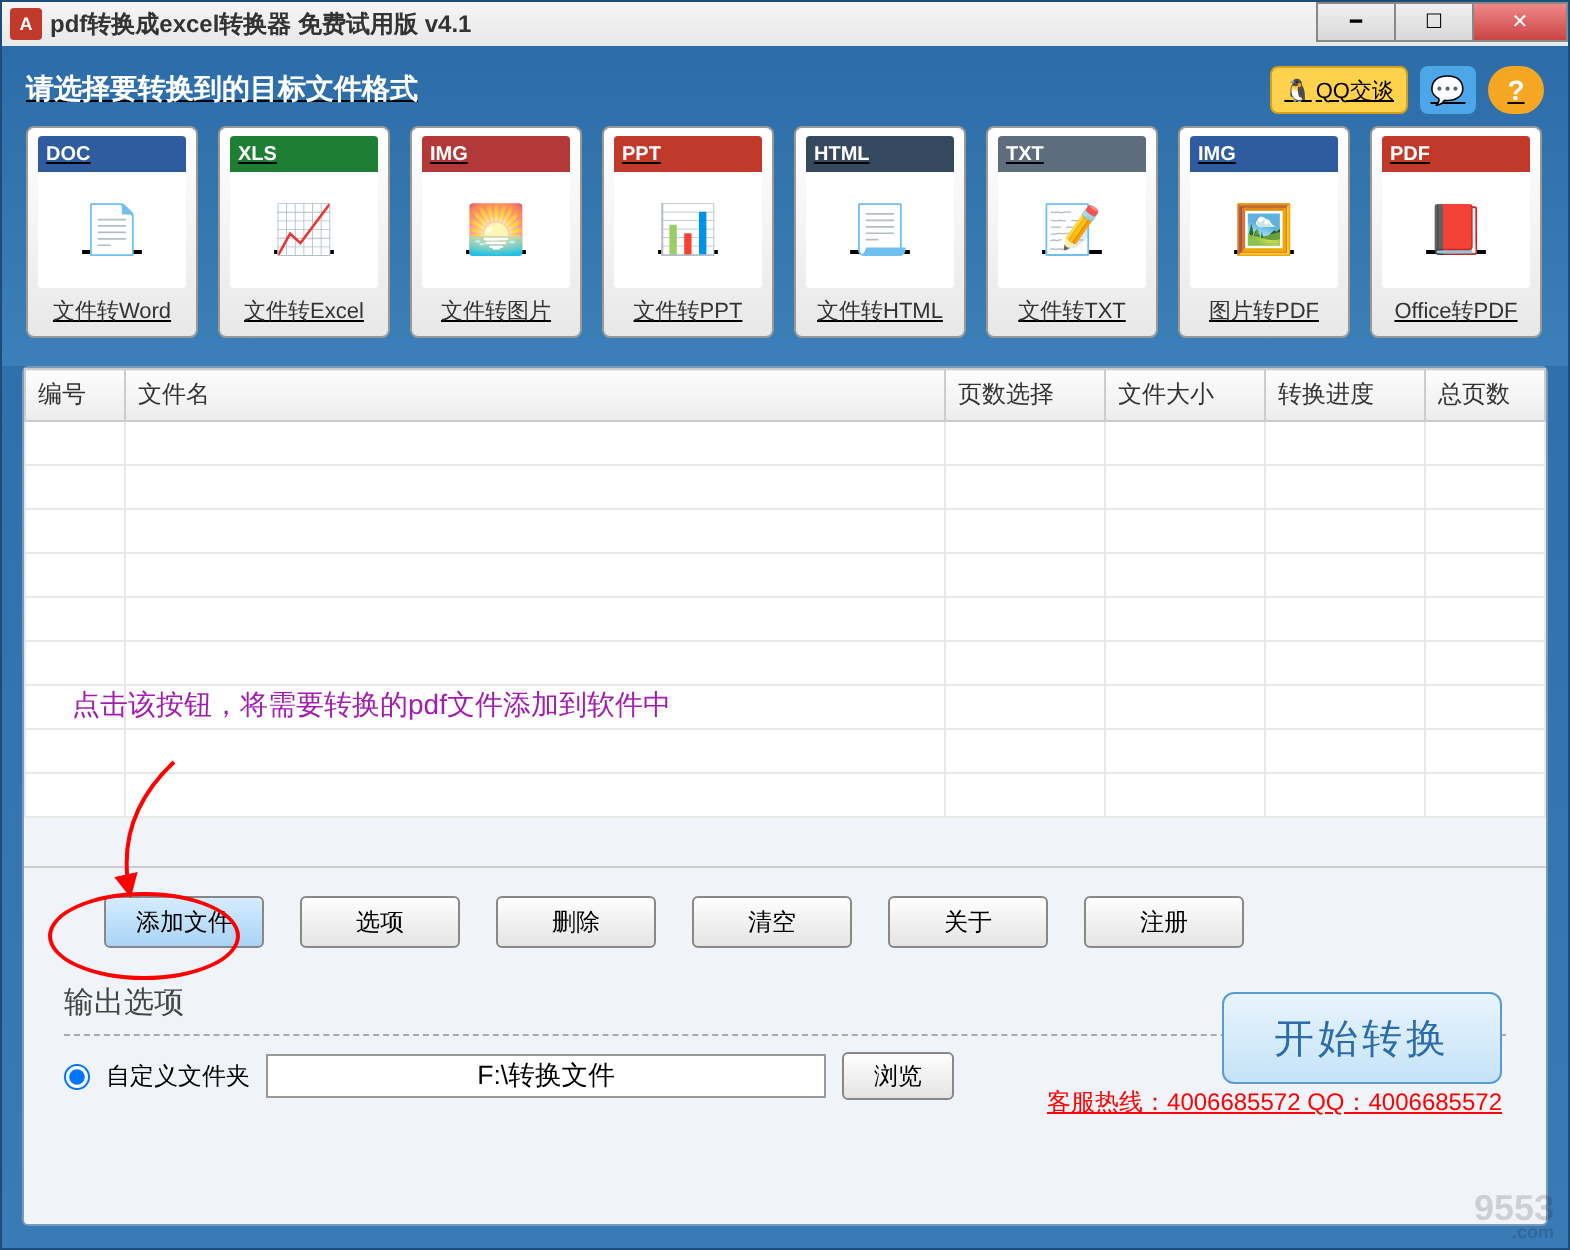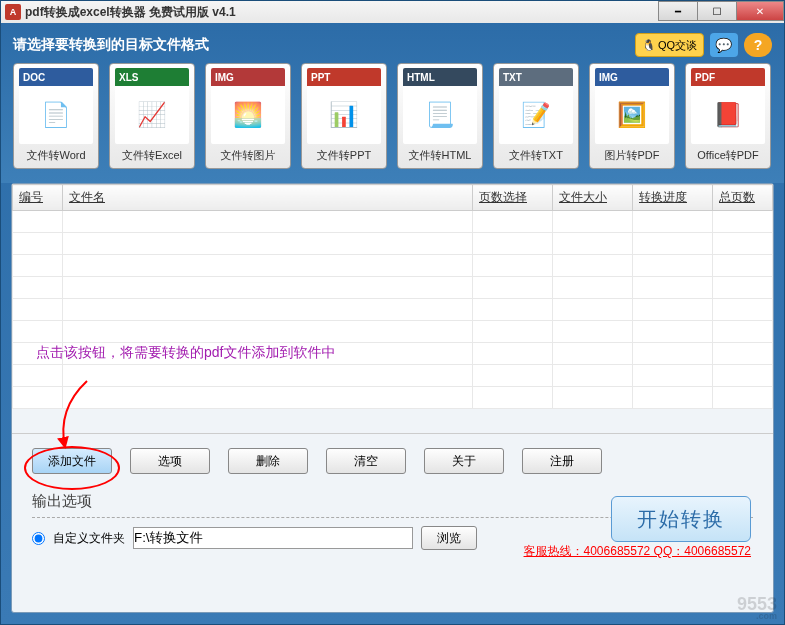--- a/index.html
+++ b/index.html
@@ -9,21 +9,21 @@
 
 .titlebar { height: 22px; background: linear-gradient(to bottom, #f5f5f5, #e8e8e8); display: flex; align-items: center; padding-left: 4px; position: relative; }
 .titlebar-icon { width: 16px; height: 16px; background: #c0392b; border-radius: 2px; margin-right: 4px; display: inline-flex; align-items: center; justify-content: center; color: white; font-size: 9px; font-weight: bold; }
 .titlebar-text { font-size: 12px; color: #333; font-weight: bold; }
 .win-controls { position: absolute; right: 0; top: 0; display: flex; }
 .win-btn { width: 40px; height: 20px; border: 1px solid #888; display: flex; align-items: center; justify-content: center; font-size: 10px; margin-left: -1px; }
 .win-min { background: linear-gradient(to bottom, #f0f0f0, #d8d8d8); }
 .win-max { background: linear-gradient(to bottom, #f0f0f0, #d8d8d8); }
 .win-close { background: linear-gradient(to bottom, #e88, #c44); color: white; width: 48px; }
 
-.header { height: 160px; background: linear-gradient(to bottom, #2c6ca8, #3d7fb8); padding: 8px 12px; }
+.header { height: 160px; background: linear-gradient(to bottom, #2c6ca8, #3d7fb8); padding: 8px 12px; text-decoration: underline; }
 .header-top { display: flex; justify-content: space-between; align-items: center; height: 28px; }
 .header-title { color: white; font-size: 14px; font-weight: bold; }
 .header-icons { display: flex; gap: 6px; }
 .qq-btn { background: #ffd24d; border: 1px solid #d4a017; border-radius: 4px; padding: 2px 6px; font-size: 11px; display: flex; align-items: center; gap: 2px; }
 .chat-btn { width: 28px; height: 24px; background: #4da6e8; border-radius: 4px; display: flex; align-items: center; justify-content: center; color: white; font-size: 14px; }
 .help-btn { width: 28px; height: 24px; background: #f5a623; border-radius: 12px; display: flex; align-items: center; justify-content: center; color: white; font-size: 14px; font-weight: bold; }
 
 .format-grid { display: flex; gap: 10px; margin-top: 4px; align-items: flex-end; }
 .format-item { width: 86px; height: 106px; background: linear-gradient(to bottom, #fff, #e8e8e8); border: 1px solid #999; border-radius: 4px; display: flex; flex-direction: column; align-items: center; padding: 4px; cursor: pointer; }
 .format-icon { width: 74px; height: 76px; border-radius: 2px; position: relative; display: flex; flex-direction: column; }
@@ -37,35 +37,35 @@
 .ppt .format-icon-hdr { background: #c0392b; }
 .html .format-icon-hdr { background: #34495e; }
 .txt .format-icon-hdr { background: #5d6d7e; }
 .img2 .format-icon-hdr { background: #2e5c9e; }
 .pdf .format-icon-hdr { background: #c0392b; }
 
 .content { background: #f0f4f8; margin: 0 10px 10px 10px; height: 430px; border: 1px solid #7a9ab8; border-radius: 3px; padding: 0; position: relative; }
 
 .table-wrap { height: 250px; overflow: auto; border-bottom: 1px solid #ccc; }
 table { width: 100%; border-collapse: collapse; background: white; }
-th { background: linear-gradient(to bottom, #fdfdfd, #ececec); border: 1px solid #ccc; padding: 4px 6px; font-weight: normal; text-align: left; font-size: 12px; color: #333; text-decoration: underline; }
+th { background: linear-gradient(to bottom, #fdfdfd, #ececec); border: 1px solid #ccc; padding: 4px 6px; font-weight: normal; text-align: left; font-size: 12px; color: #333; }
 td { border: 1px solid #e8e8e8; padding: 4px; height: 22px; }
 
 .annotation { position: absolute; top: 160px; left: 24px; color: #a21caf; font-size: 14px; z-index: 10; }
 .arrow-svg { position: absolute; top: 195px; left: 35px; z-index: 9; pointer-events: none; }
 
 .button-row { display: flex; gap: 18px; padding: 14px 20px; align-items: center; }
 .btn { width: 80px; height: 26px; background: linear-gradient(to bottom, #fefefe, #e4e4e4); border: 1px solid #888; border-radius: 3px; font-size: 12px; cursor: pointer; }
-.btn-highlight { background: linear-gradient(to bottom, #d6ecff, #a8d4f5); }
+.btn-highlight { background: linear-gradient(to bottom, #d6ecff, #a8d4f5); margin-left: 20px; }
 .add-circle { position: absolute; top: 262px; left: 12px; width: 96px; height: 44px; border: 2px solid red; border-radius: 50%; z-index: 8; pointer-events: none; }
 
 .output-section { padding: 4px 20px 10px 20px; position: relative; }
 .output-title { font-size: 15px; color: #444; padding-bottom: 6px; border-bottom: 1px dashed #aaa; margin-bottom: 8px; }
 .radio-row { display: flex; align-items: center; gap: 8px; margin: 8px 0; font-size: 12px; }
-.radio-row input[type="text"] { width: 280px; height: 22px; border: 1px solid #999; padding: 0 0; background: white; }
+.radio-row input[type="text"] { width: 280px; height: 22px; border: 1px solid #999; padding: 0 15px; background: white; text-align: center; }
 .browse-btn { width: 56px; height: 24px; background: linear-gradient(to bottom, #fefefe, #e4e4e4); border: 1px solid #888; border-radius: 3px; font-size: 12px; }
 
 .start-btn { position: absolute; right: 22px; top: 8px; width: 140px; height: 46px; background: linear-gradient(to bottom, #e8f4fd, #c5e3f7); border: 1px solid #5a9bd4; border-radius: 6px; color: #2c6ca8; font-size: 20px; font-weight: normal; cursor: pointer; letter-spacing: 2px; }
 
 .hotline { position: absolute; right: 22px; bottom: 8px; color: red; font-size: 12px; text-decoration: underline; }
 
 .watermark { position: absolute; right: 8px; bottom: 4px; color: rgba(0,0,0,0.15); font-size: 18px; font-weight: bold; z-index: 20; pointer-events: none; }
 .watermark small { display: block; font-size: 9px; text-align: right; margin-top: -4px; }
 </style>
 </head>

